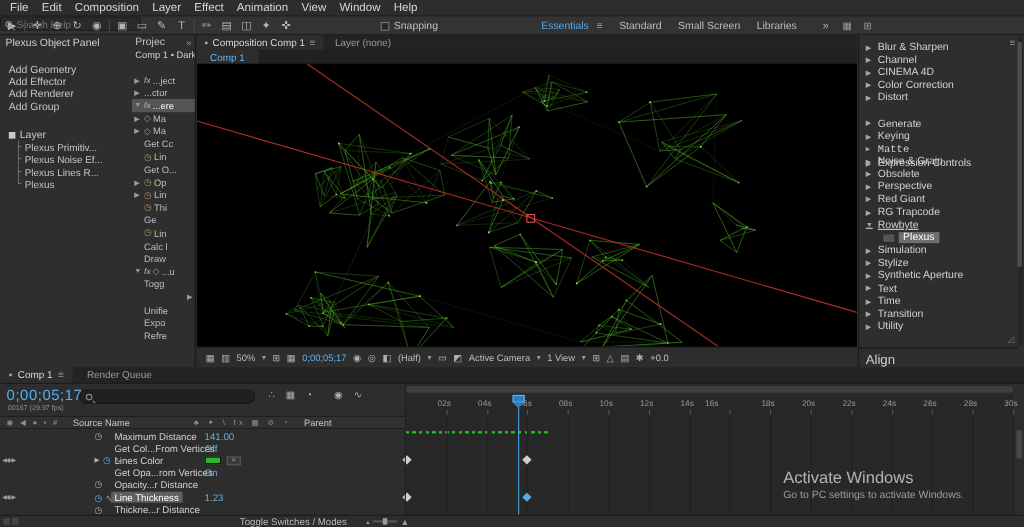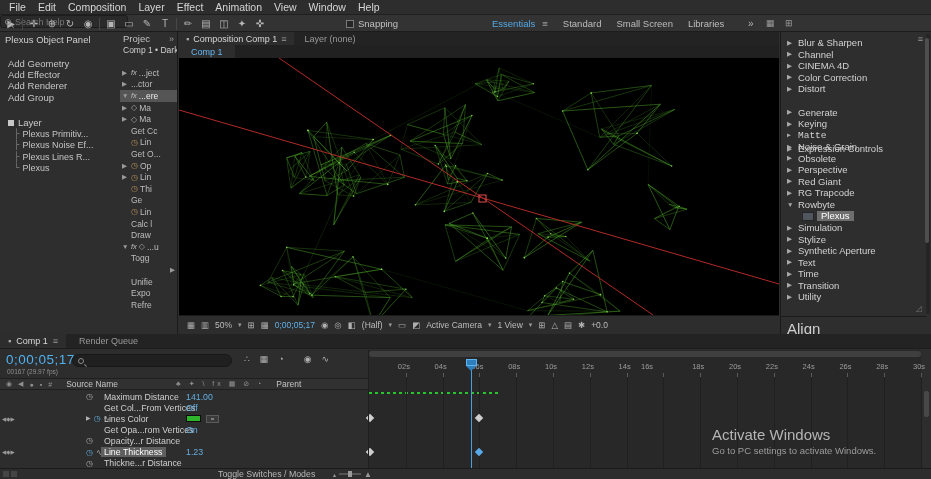--- a/index.html
+++ b/index.html
@@ -74,21 +74,21 @@
   
   #fx-panel { left:780px; top:32px; width:151px; height:302px; background:#2e2e2e; border-left:1px solid #1a1a1a; overflow:hidden;}
   #fx-menu { position:absolute; right:8px; top:2px; }
   .fxrow { position:absolute; left:0; width:145px; height:11.55px; display:flex; align-items:center; gap:3px; padding-left:6px; font-size:9.5px; color:#d2d2d2; white-space:nowrap;}
   .fxrow .tri { width:8px; font-size:6.5px; color:#a8a8a8; flex:none;}
   .fxrow.child { padding-left:21px; }
   .fxrow .plug { width:12px; height:9px; background:#50565c; border:1px solid #23262a; flex:none;}
   .fxrow .selbox { background:#6e6e6e; color:#ffffff; padding:0 4px; line-height:10px; }
   #fx-scroll { position:absolute; right:1px; top:2px; width:4px; height:280px; background:#252525; }
   #fx-thumb { position:absolute; right:1px; top:4px; width:4px; height:205px; background:#4e4e4e; border-radius:2px;}
-  #align-sec { position:absolute; left:0; top:284px; width:145px; border-top:1px solid #1a1a1a; padding:3px 0 0 6px; color:#cfcfcf; font-size:15px;}
+  #align-sec { position:absolute; left:0; top:284px; width:145px; border-top:1px solid #1a1a1a; padding:3px 0 0 6px; color:#cfcfcf; font-size:12px;}
   #fx-grip { position:absolute; right:9px; top:272px; color:#6f6f6f; font-size:8px;}
 
   
   #tl-tabs { left:0; top:334px; width:931px; height:15px; background:#232323; display:flex; gap:1px; border-bottom:1px solid #1c1c1c;}
   #tl-tab-active { background:#2d2d2d; display:flex; align-items:center; gap:5px; padding:0 8px; font-size:9px; color:#d8d8d8; }
   #tl-tab-rq { display:flex; align-items:center; padding:0 12px; font-size:9px; color:#9a9a9a; }
   #tl-body { left:0; top:350px; width:931px; height:118px; background:#2d2d2d; overflow:hidden;}
   #tl-time { position:absolute; left:6px; top:2px; color:#4fb1f0; font-size:13.5px; letter-spacing:0.5px; }
   #tl-frameinfo { position:absolute; left:7px; top:18px; color:#8f8f8f; font-size:6.5px; }
   #tl-search { position:absolute; left:72px; top:4px; width:160px; height:13px; background:#202020; border:1px solid #171717; border-radius:7px; display:flex; align-items:center; padding:0 5px; gap:4px;}
@@ -830,21 +830,21 @@
           <span>Perspective</span>
         </div>
         <div class="fxrow" style="top: 143.6px;">
           <span class="tri">▶</span>
           <span>Red Giant</span>
         </div>
         <div class="fxrow" style="top: 155.15px;">
           <span class="tri">▶</span>
           <span>RG Trapcode</span>
         </div>
-        <div class="fxrow" style="top: 166.7px;">
+        <div class="fxrow" style="top: 166.7px; text-decoration: underline;">
           <span class="tri">▼</span>
           <span>Rowbyte</span>
         </div>
         <div class="fxrow child" style="top: 178.25px;">
           <span class="plug"></span>
           <span class="selbox">Plexus</span>
         </div>
         <div class="fxrow" style="top: 189.8px;">
           <span class="tri">▶</span>
           <span>Simulation</span>

